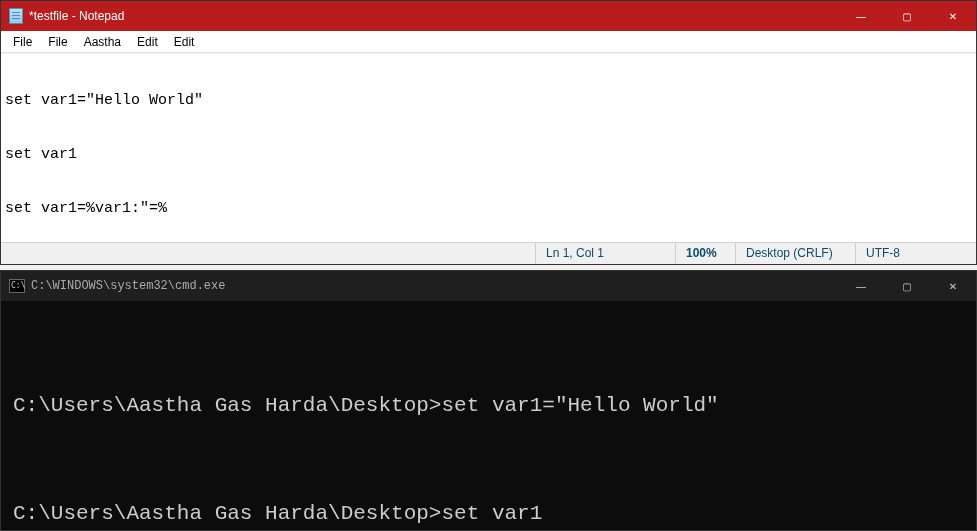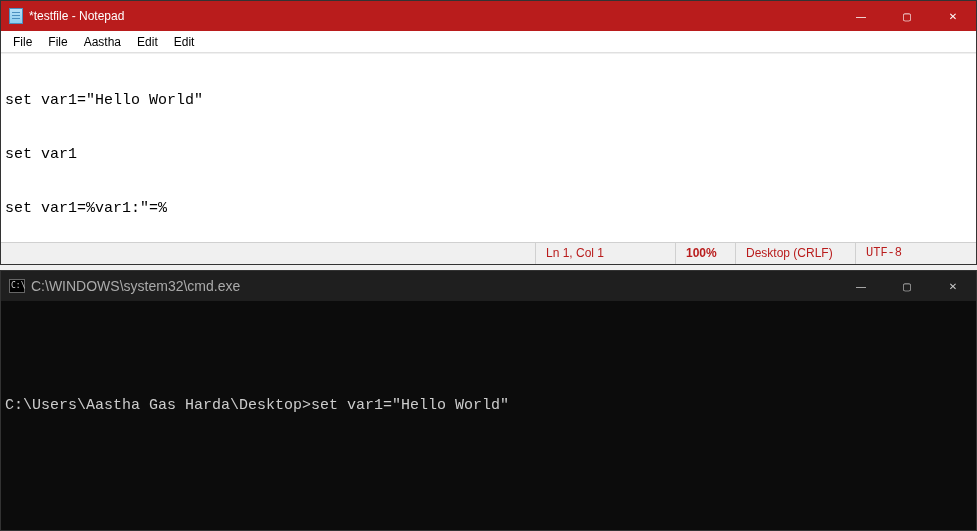--- a/index.html
+++ b/index.html
@@ -85,34 +85,34 @@
     white-space: pre;
     overflow: auto;
     border-top: 1px solid #f0f0f0;
   }
   .np-line { min-height: 18px; }
   .np-statusbar {
     height: 22px;
     background: #f0f0f0;
     border-top: 1px solid #d0d0d0;
     display: flex;
-    color: #b91c1c;
+    color: #0c4a6e;
     font-size: 12px;
     justify-content: space-between;
   }
   .np-status-spacer { flex: 1; border-right: 1px solid #d0d0d0; }
   .np-status-cell {
     padding: 3px 10px;
     border-right: 1px solid #d0d0d0;
     min-width: 60px;
   }
   .np-status-cell.pos { width: 140px; }
   .np-status-cell.zoom { width: 50px; text-align: left; font-weight: bold; }
   .np-status-cell.eol { width: 120px; }
-  .np-status-cell.enc { width: 120px; border-right: none; font-family: Liberation Mono, monospace; }
+  .np-status-cell.enc { width: 120px; border-right: none; }
 
   
   .cmd-window {
     position: absolute;
     top: 270px; left: 0;
     width: 977px;
     height: 261px;
     background: #0c0c0c;
     display: flex;
     flex-direction: column;
@@ -132,39 +132,39 @@
     background: #000;
     border: 1px solid #666;
     margin-right: 6px;
     position: relative;
     font-size: 8px;
     color: #ccc;
     line-height: 12px;
     padding-left: 1px;
     font-family: Consolas, monospace;
   }
-  .cmd-title-text { font-size: 14px; }
+  .cmd-title-text { font-size: 12px; font-family: Liberation Mono, monospace; }
   .cmd-win-controls {
     position: absolute;
     right: 0; top: 0;
     height: 30px;
     display: flex;
   }
   .cmd-win-btn {
     width: 46px; height: 30px;
     display: flex; align-items: center; justify-content: center;
     color: #ccc;
     font-size: 10px;
     cursor: default;
   }
   .cmd-body {
     flex: 1;
-    padding: 6px 4px;
+    padding: 6px 12px;
     font-family: Consolas, "Courier New", monospace;
-    font-size: 15px;
+    font-size: 21px;
     line-height: 18px;
     color: #cccccc;
     white-space: pre;
     overflow: auto;
   }
   .cmd-line { min-height: 18px; }
 </style>
 </head>
 <body>
 
@@ -208,20 +208,21 @@
     <div class="cmd-win-controls">
       <div class="cmd-win-btn">—</div>
       <div class="cmd-win-btn">▢</div>
       <div class="cmd-win-btn close">✕</div>
     </div>
   </div>
   <div class="cmd-body">
     <div class="cmd-line"></div>
     <div class="cmd-line">C:\Users\Aastha Gas Harda\Desktop&gt;set var1="Hello World"</div>
     <div class="cmd-line"></div>
+    <div class="cmd-line">C:\Users\Aastha Gas Harda\Desktop&gt;set var1</div>
     
     
     
     
     
     
     
     
     
   </div>

